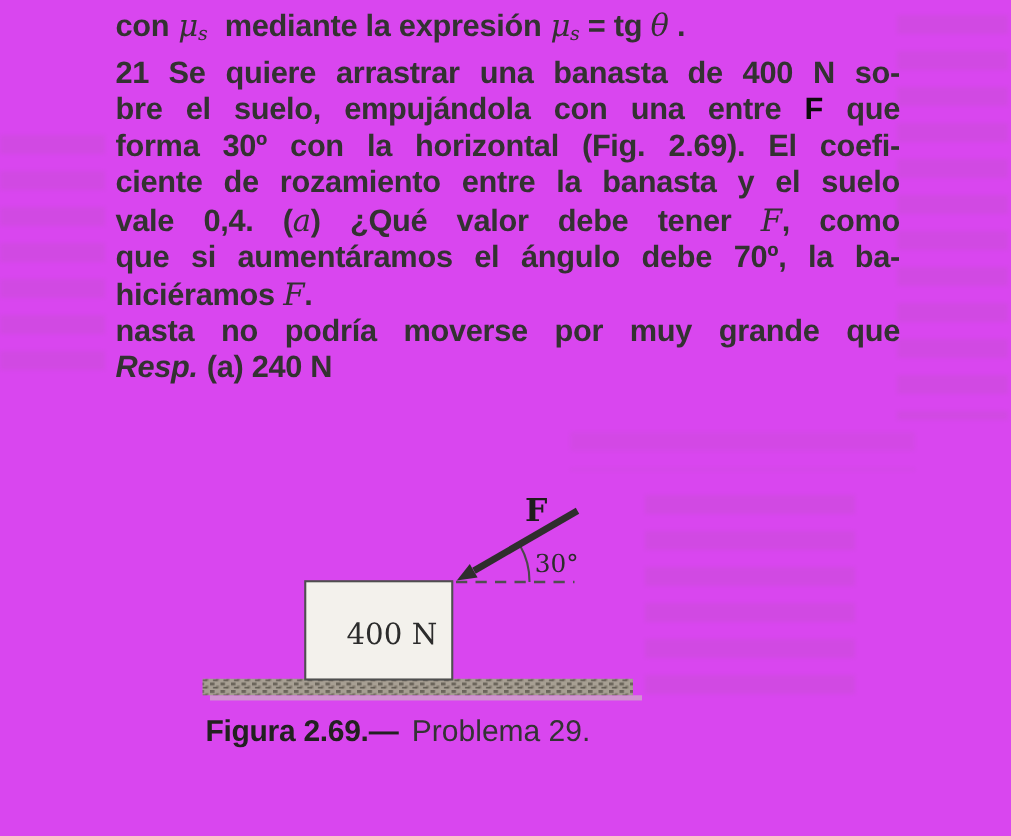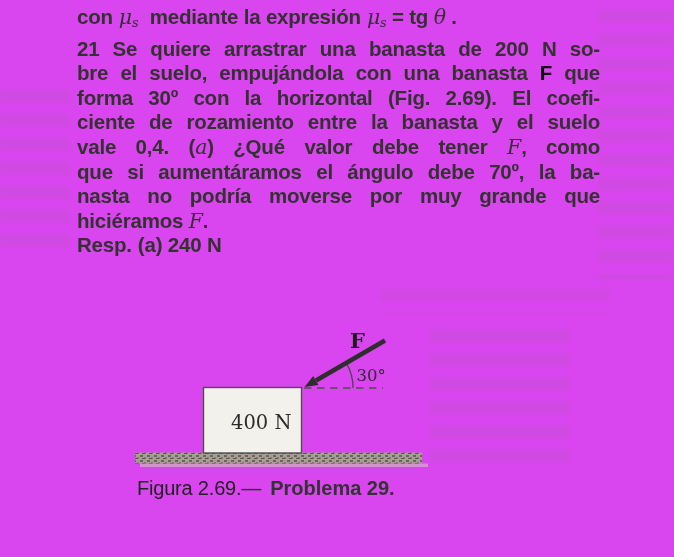--- a/index.html
+++ b/index.html
@@ -14,62 +14,62 @@
   
   #textblock{
     position:absolute;left:77px;top:5px;width:523px;
     font-size:20.5px;font-weight:600;letter-spacing:-0.2px;
     line-height:24.6px;
   }
   .line{height:24.6px;white-space:nowrap;}
   .line.just{white-space:normal;text-align:justify;text-align-last:justify;}
   .para-start{margin-top:7px;}
   .seg-b{font-weight:700;color:#0c0c0c;}
-  .seg-i{}
+  .seg-i{font-style:italic;}
   .seg-f,.seg-fi{font-family:"DejaVu Serif","Liberation Serif",serif;font-style:italic;font-weight:500;}
   .seg-fs{font-family:"DejaVu Serif","Liberation Serif",serif;font-style:italic;font-weight:500;
           font-size:0.62em;vertical-align:-0.22em;}
   .seg-gap{display:inline-block;width:13px;}
   .seg-sp{display:inline-block;width:6px;}
   
   #figsvg{position:absolute;left:0;top:0;pointer-events:none;}
   #caption{
     position:absolute;left:137px;top:477px;
     font-size:20px;color:#222120;white-space:nowrap;
   }
-  #caption .cap-bold{font-weight:400;letter-spacing:-0.2px;}
-  #caption .cap-rest{font-weight:700;padding-left:9px;color:#333;}
+  #caption .cap-bold{font-weight:700;letter-spacing:-0.2px;}
+  #caption .cap-rest{font-weight:400;padding-left:9px;color:#333;}
   
   .ghost{
     position:absolute;
     filter:blur(1.3px);
     opacity:0.08;
     background:repeating-linear-gradient(180deg,#7a6f5d 0 13px,transparent 13px 24px);
   }
 </style>
 </head>
 <body>
 
 <div id="page">
 
   <div class="ghost" style="left:598px;top:10px;width:74px;height:270px;"></div>
   <div class="ghost" style="left:0;top:90px;width:70px;height:160px;"></div>
   <div class="ghost" style="left:430px;top:330px;width:140px;height:140px;"></div>
   <div class="ghost" style="left:380px;top:288px;width:230px;height:26px;opacity:0.06;"></div>
 
   <div id="textblock">
     <div class="line"><span>con</span><span class="seg-sp"></span><span class="seg-f">μ</span><span class="seg-fs">s</span><span class="seg-sp"></span><span> mediante la expresión</span><span class="seg-sp"></span><span class="seg-f">μ</span><span class="seg-fs">s</span><span> = tg </span><span class="seg-f">θ</span><span> .</span></div>
-    <div class="line just para-start"><span>21</span><span class="seg-gap"></span><span>Se quiere arrastrar una banasta de 200 N so-</span></div>
-    <div class="line just"><span>bre el suelo, empujándola con una banasta </span><span class="seg-b">F</span><span> que</span></div>
+    <div class="line just para-start"><span>21</span><span class="seg-gap"></span><span>Se quiere arrastrar una banasta de 400 N so-</span></div>
+    <div class="line just"><span>bre el suelo, empujándola con una entre </span><span class="seg-b">F</span><span> que</span></div>
     <div class="line just"><span>forma 30º con la horizontal (Fig. 2.69). El coefi-</span></div>
     <div class="line just"><span>ciente de rozamiento entre la banasta y el suelo</span></div>
     <div class="line just"><span>vale 0,4. (</span><span class="seg-fi">a</span><span>) ¿Qué valor debe tener </span><span class="seg-fi">F</span><span>, como</span></div>
     <div class="line just"><span>que si aumentáramos el ángulo debe 70º, la ba-</span></div>
+    <div class="line"><span>hiciéramos </span><span class="seg-fi">F</span><span>.</span></div>
     <div class="line just"><span>nasta no podría moverse por muy grande que</span></div>
-    <div class="line"><span>hiciéramos </span><span class="seg-fi">F</span><span>.</span></div>
     <div class="line"><span class="seg-i">Resp.</span><span class="seg-sp"></span><span>(a) 240 N</span></div>
   </div>
 
   <svg id="figsvg" width="674" height="557" viewBox="0 0 674 557" xmlns="http://www.w3.org/2000/svg">
     <defs>
       <pattern id="speckle" width="7" height="5" patternUnits="userSpaceOnUse">
         <rect width="7" height="5" fill="#a79f93"></rect>
         <rect x="0" y="0" width="3" height="2" fill="#6b655b"></rect>
         <rect x="4" y="2" width="2" height="2" fill="#847c70"></rect>
         <rect x="2" y="3" width="3" height="1" fill="#59544b"></rect>

